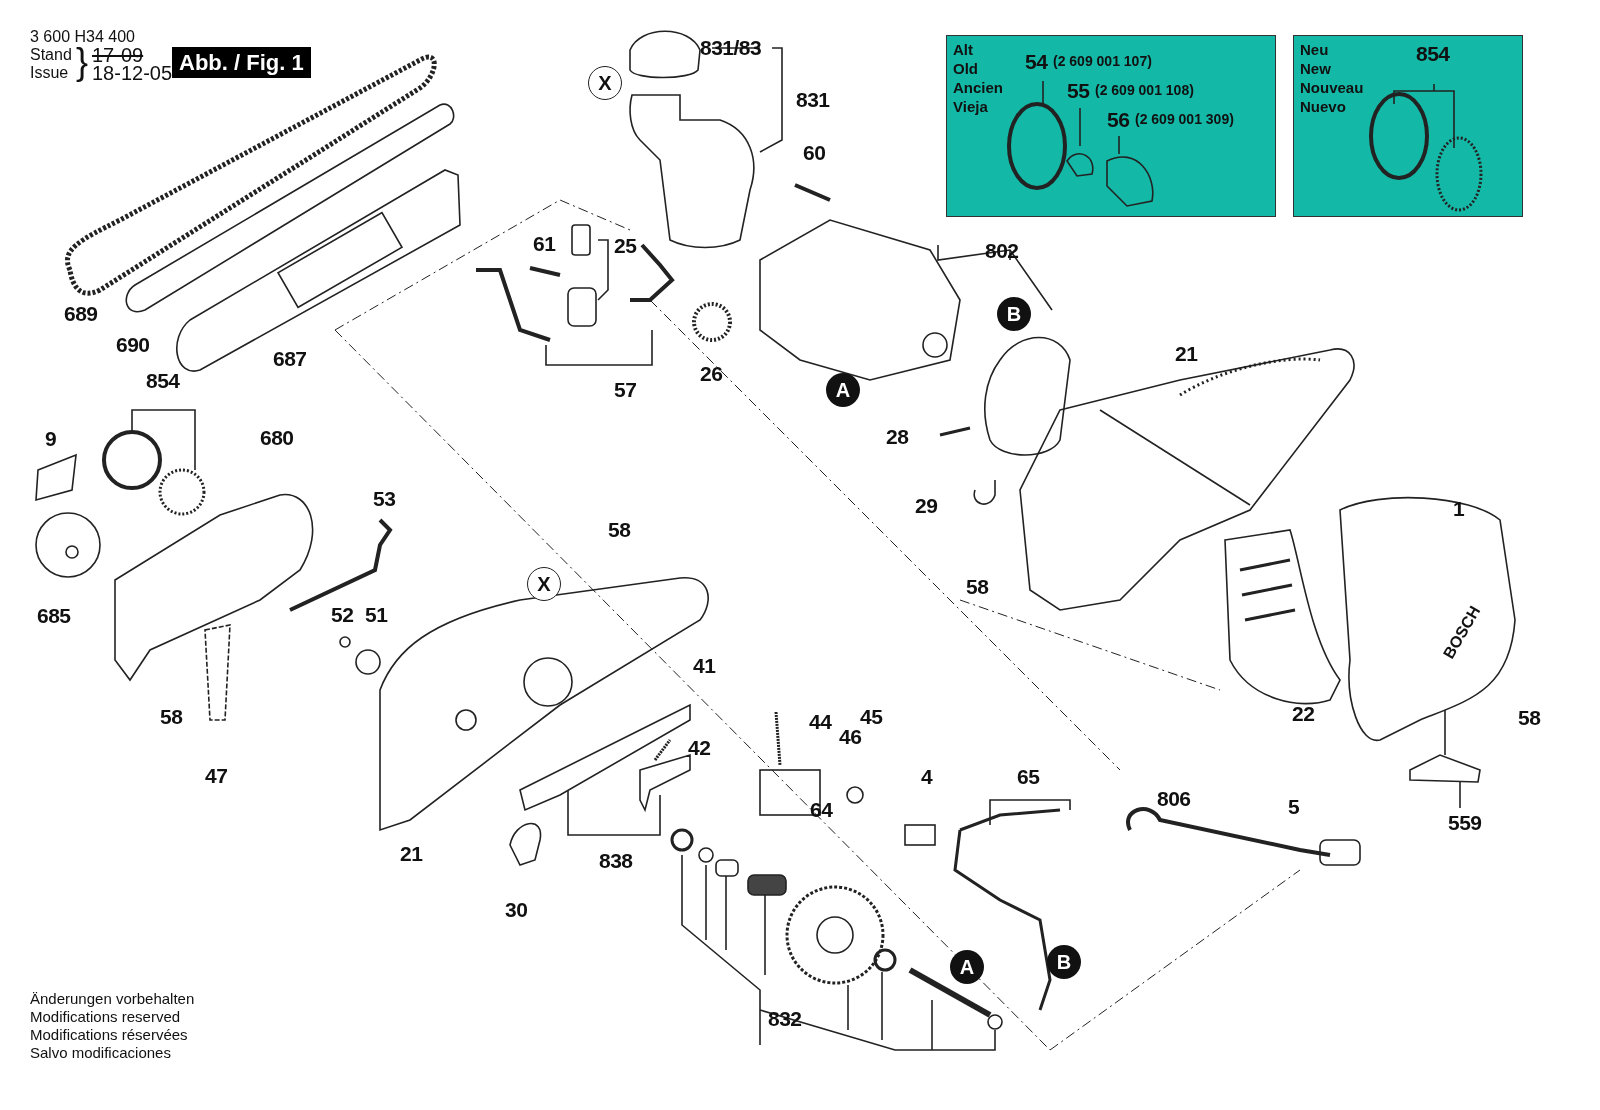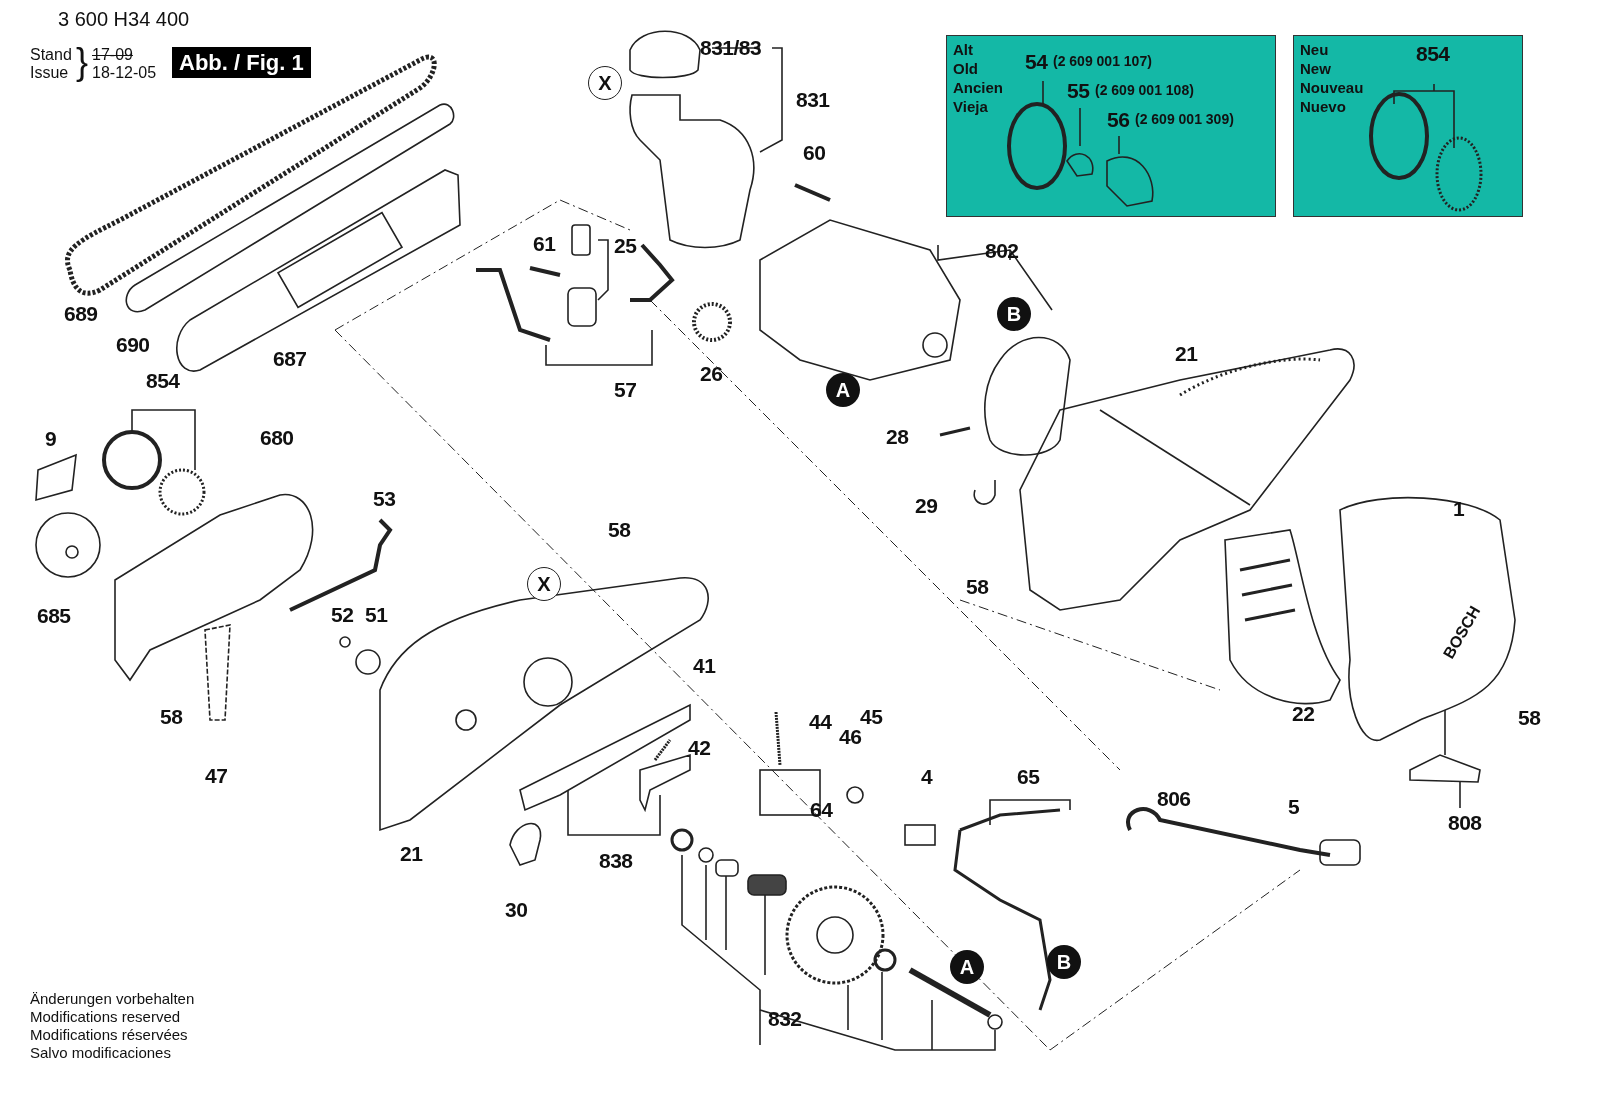--- a/index.html
+++ b/index.html
@@ -1,22 +1,22 @@
 <!DOCTYPE html>
 <html><head>
 <meta charset="utf-8">
 <style>
   html, body { margin:0; padding:0; background:#ffffff; }
   body { width:1600px; height:1110px; position:relative; overflow:hidden;
          font-family:"Liberation Sans", sans-serif; color:#111; }
   .abs { position:absolute; }
-  .hdr-code { left:30px; top:8px; font-size:20px;margin-left:28px; }
+  .hdr-code { left:30px; top:28px; font-size:16px; }
   .stand { left:30px; top:46px; font-size:16px; line-height:18px; }
   .brace { left:76px; top:44px; font-size:36px; line-height:36px; font-weight:300; }
-  .dates { left:92px; top:46px; font-size:16px; line-height:18px; }
+  .dates { left:92px; top:46px; font-size:20px; line-height:18px; }
   .strike { text-decoration: line-through; }
   .figtag { left:172px; top:47px; background:#000; color:#fff; font-weight:bold;
             font-size:22px; padding:2px 7px 1px 7px; line-height:28px; }
   .lbl { position:absolute; font-weight:bold; font-size:21px; color:#111;
          letter-spacing:-0.5px; white-space:nowrap; }
   .box { position:absolute; border:1.5px solid #333; background:#14b8a6;margin-top:20px; }
   .box-legend { position:absolute; font-weight:bold; font-size:15px; line-height:19px; }
   .pn { position:absolute; font-weight:bold; font-size:14px; white-space:nowrap; }
   .circ { position:absolute; width:34px; height:34px; border-radius:50%; background:#111; color:#fff;
           font-weight:bold; font-size:20px; text-align:center; line-height:34px; }
@@ -250,20 +250,20 @@
 <div class="lbl" style="left:1017px;top:765px;">65</div>
 <div class="lbl" style="left:1157px;top:787px;">806</div>
 <div class="lbl" style="left:1288px;top:795px;">5</div>
 <div class="lbl" style="left:768px;top:1007px;">832</div>
 <div class="lbl" style="left:886px;top:425px;">28</div>
 <div class="lbl" style="left:915px;top:494px;">29</div>
 <div class="lbl" style="left:966px;top:575px;">58</div>
 <div class="lbl" style="left:1453px;top:497px;">1</div>
 <div class="lbl" style="left:1250px;top:702px;margin-left:42px;">22</div>
 <div class="lbl" style="left:1518px;top:706px;">58</div>
-<div class="lbl" style="left:1448px;top:811px;">808</div>
+<div class="lbl" style="left:1448px;top:811px;">559</div>
 
 <div class="abs footer">
   <div>Änderungen vorbehalten</div>
   <div>Modifications reserved</div>
   <div>Modifications réservées</div>
   <div>Salvo modificaciones</div>
 </div>
 
 </body></html>

